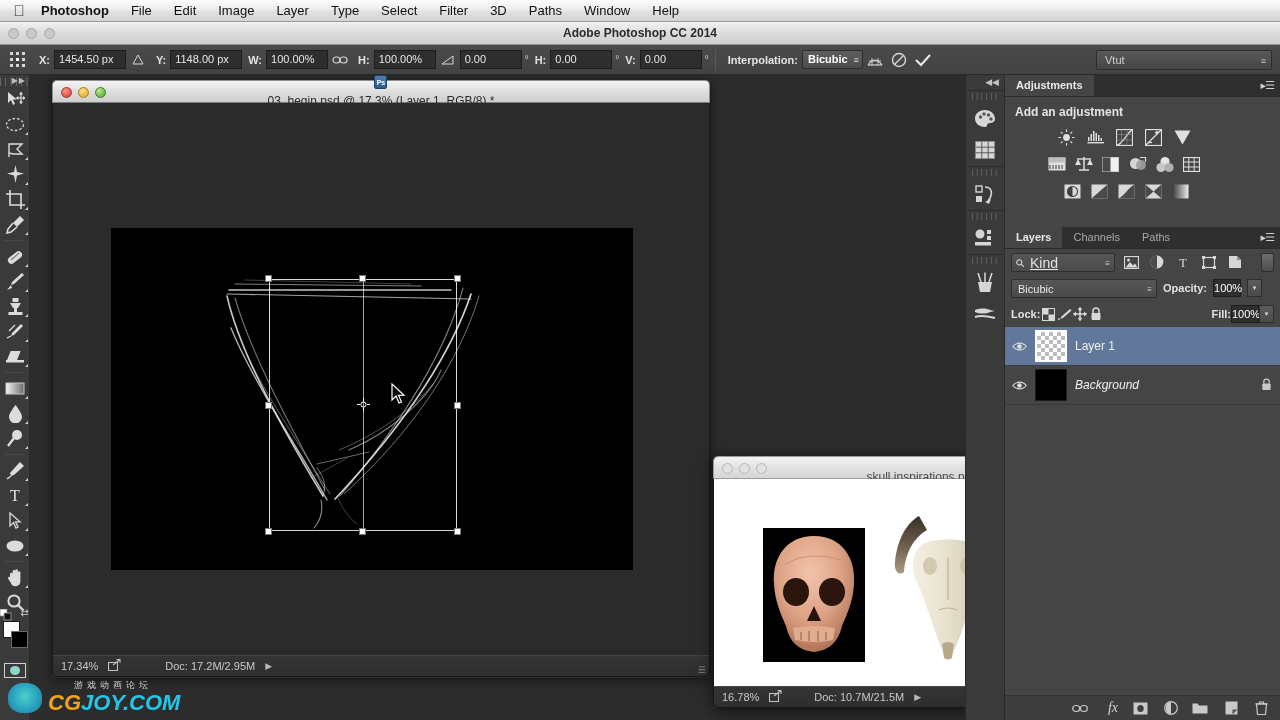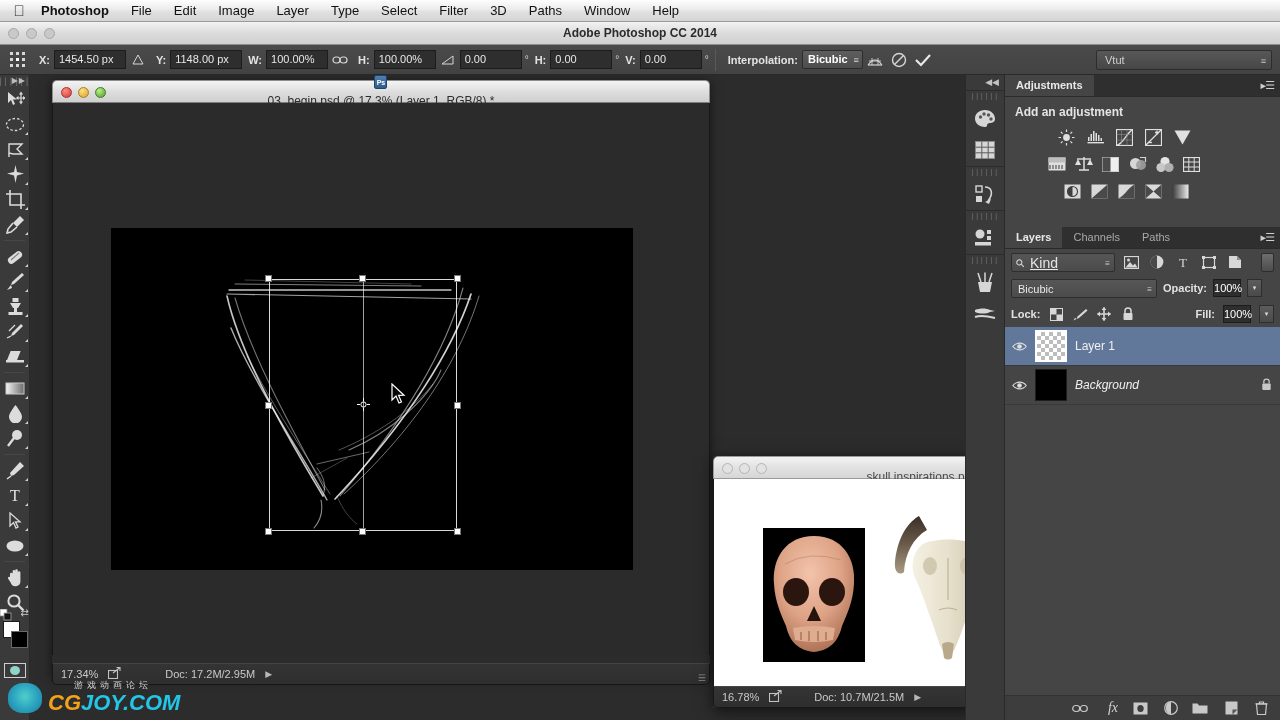--- a/index.html
+++ b/index.html
@@ -157,21 +157,21 @@
   .canvas-img {
     position: absolute; left: 58px; top: 125px; width: 522px; height: 342px;
     background: #000;
   }
   .doc-status {
     height: 22px; width: 100%;
     background: linear-gradient(to bottom,#343434,#2e2e2e);
     border: 1px solid #171717; border-top: 1px solid #444;
     border-radius: 0 0 5px 5px;
     display: flex; align-items: center; font-size: 11px; color: #c9c9c9;
-    padding-left: 8px; gap: 10px; position: relative; margin-top: 8px;
+    padding-left: 8px; gap: 10px; position: relative;
   }
   .status-arrow { color: #b8b8b8; font-size: 9px; }
   .resize-grip { position: absolute; right: 3px; bottom: 3px; color: #8b8b8b; font-size: 9px; line-height: 6px; }
 
   
   .docwin2 {
     position: absolute; left: 713px; top: 456px; width: 518px; height: 252px;
     box-shadow: 0 3px 14px rgba(0,0,0,0.6);
   }
   .doc2-title {
@@ -253,21 +253,21 @@
     border: 1px solid #2e2e2e; border-radius: 2px; color: #e8e8e8; font-size: 11px;
     line-height: 18px; padding-left: 6px; position: relative;
   }
   .blend-select:after { content:"\2261"; position:absolute; right:4px; top:1px; font-size:8px; color:#d0d0d0; }
   .op-label { font-size: 11px; color: #e2e2e2; font-weight: bold; }
   .op-field {
     width: 28px; height: 18px; background: #2e2e2e; border:1px solid #1c1c1c; color:#fff;
     font-size: 11px; line-height: 16px; text-align: center;
   }
   .op-stepper { width: 15px; height: 18px; background: linear-gradient(to bottom,#5c5c5c,#4a4a4a); border:1px solid #2e2e2e; color:#d8d8d8; font-size:7px; text-align:center; line-height:16px;}
-  .lp-lock { height: 26px; display: flex; align-items: center; padding: 0 6px; gap: 8px; }
+  .lp-lock { height: 26px; display: flex; align-items: center; padding: 0 6px; }
   .lock-icon { width: 16px; height: 16px; display:flex; align-items:center; justify-content:center; color:#d8d8d8; }
   .layer-row {
     height: 39px; display: flex; align-items: center; gap: 8px; padding: 0 8px 0 6px;
     border-bottom: 1px solid #3a3a3a; position: relative;
   }
   .layer-row.selected { background: #62789a; }
   .eye { width: 16px; color: #d6d6d6; display:flex; align-items:center; justify-content:center;}
   .thumb {
     width: 32px; height: 32px; border: 1px solid #1e1e1e; background: #000;
   }

